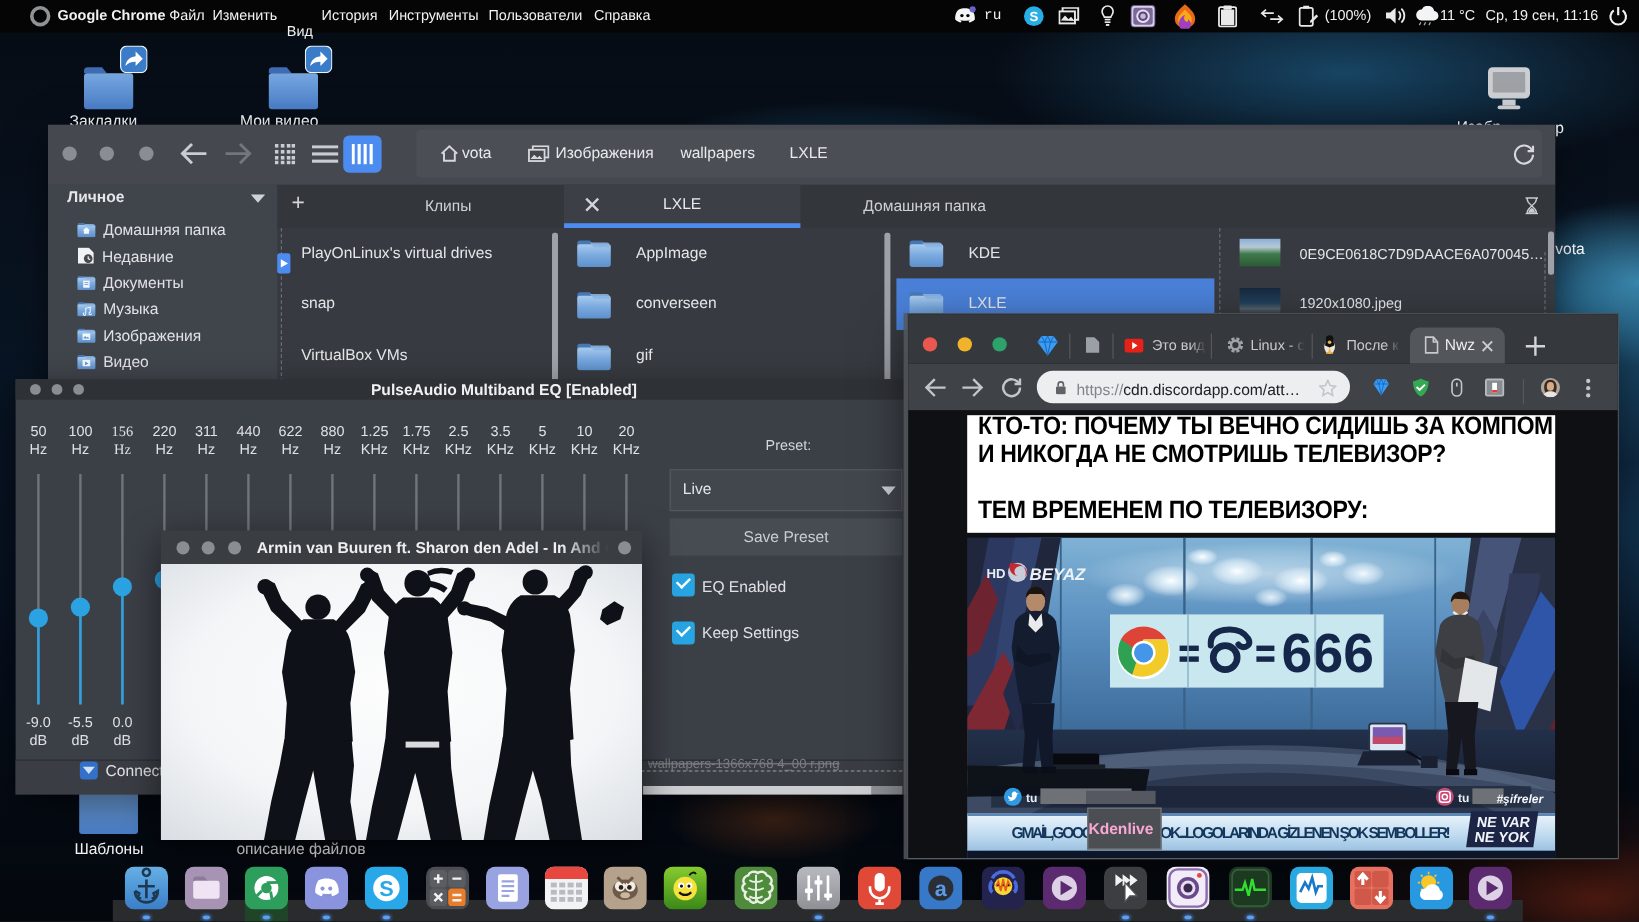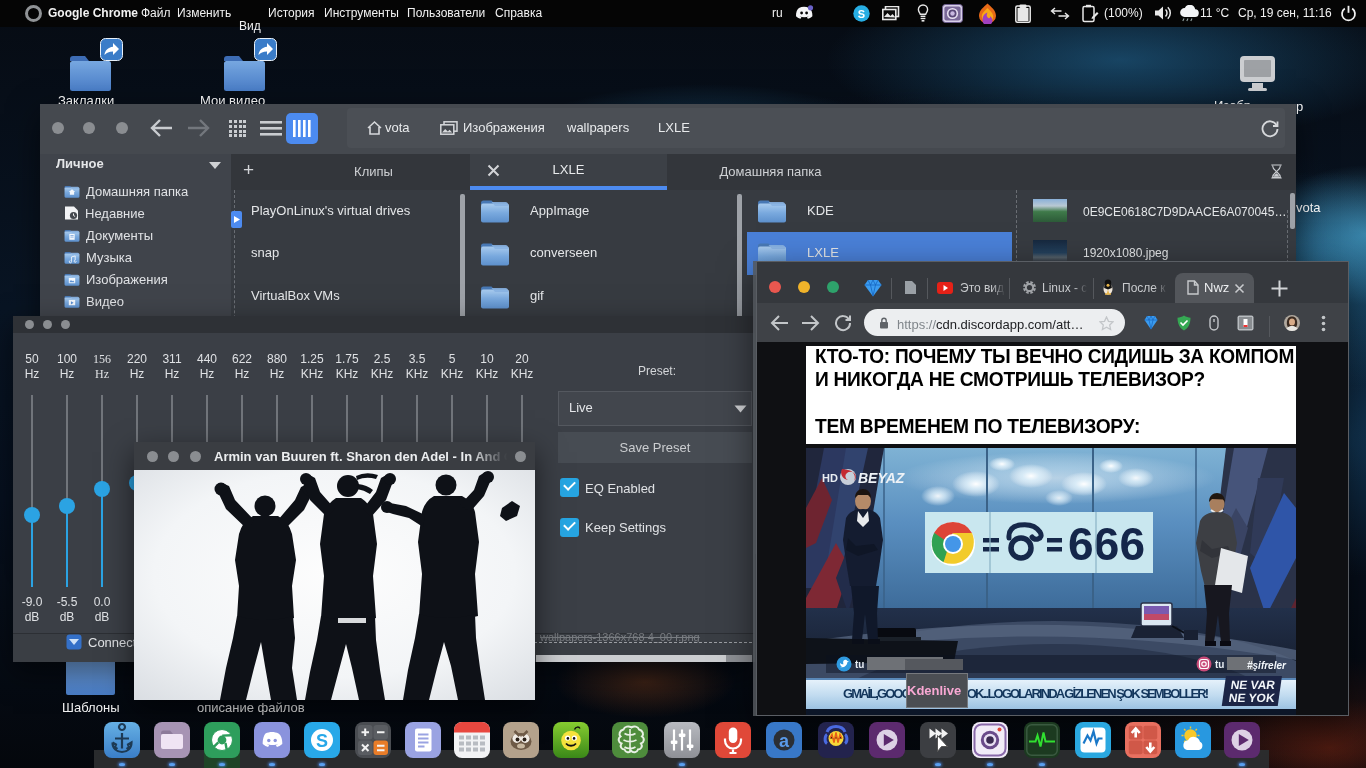--- a/index.html
+++ b/index.html
@@ -64,21 +64,21 @@
   <div class="item" style="left:324px;">Инструменты</div>
   <div class="item" style="left:407px;">Пользователи</div>
   <div class="item" style="left:495px;">Справка</div>
   
   <svg class="abs" style="left:794px;top:5px" width="24" height="18" viewBox="0 0 24 18">
     <path d="M5 3 C8 1.4 12 1.4 15 3 c2.2 1.2 3.6 4.4 3.4 8.2 -1.5 1.4 -3.4 2.3 -4.6 2.5 l-0.8-1.4 c0.7-0.25 1.5-0.6 2-1 -2.8 1.4 -6.8 1.4 -9.6 0 0.5 0.4 1.3 0.75 2 1 l-0.8 1.4 C5.4 13.5 3.5 12.6 2 11.2 1.8 7.4 3.2 4.2 5 3 Z" fill="#f4f5f7"></path>
     <circle cx="7.6" cy="8" r="1.4" fill="#050505"></circle>
       <circle cx="12.6" cy="8" r="1.4" fill="#050505"></circle>
     <circle cx="16.5" cy="2.8" r="2.6" fill="#6a62c8"></circle>
   </svg>
-  <div class="item" style="left:772px;">ru</div>
+  <div class="item" style="left:820px;font-family:Liberation Mono, monospace;">ru</div>
   <svg class="abs" style="left:853px;top:5px" width="17" height="17" viewBox="0 0 17 17">
       <circle cx="8.5" cy="8.5" r="8.2" fill="#27aee4"></circle>
       <text x="8.5" y="12.5" font-size="11" font-weight="bold" fill="#fff" text-anchor="middle" font-family="Liberation Sans">S</text>
     </svg>
   <svg class="abs" style="left:882px;top:6px" width="18" height="15" viewBox="0 0 18 15">
       <rect x="3.5" y="0.5" width="13" height="10" fill="none" stroke="#e8e8e8" stroke-width="1.6"></rect>
       <rect x="0.8" y="3.5" width="13" height="10" fill="#0a0a0a" stroke="#e8e8e8" stroke-width="1.6"></rect>
       <path d="M2 11 l3.5-4 3 3 2-2 3 3.5 Z" fill="#e8e8e8"></path>
     </svg>
   <svg class="abs" style="left:917px;top:4px" width="12" height="19" viewBox="0 0 12 19">
@@ -351,20 +351,21 @@
   <div class="abs rowtxt" style="left:1043px;top:142px;font-size:12px;">1920x1080.jpeg</div>
   <div class="abs" style="left:1250px;top:89px;width:5px;height:36px;background:#9ea2a8;border-radius:2px;"></div>
   <div class="abs" style="left:1247px;top:106px;width:0;height:344px;border-left:1px dashed #6a6e74;"></div>
 </div>
 
 <div id="eq">
   <div class="abs" style="left:0;top:0;width:742px;height:17px;background:#2e3136;"></div>
   <div class="circ" style="left:12px;top:4px;width:9px;height:9px;"></div>
   <div class="circ" style="left:30px;top:4px;width:9px;height:9px;"></div>
   <div class="circ" style="left:48px;top:4px;width:9px;height:9px;"></div>
+  <div class="abs" style="left:240px;top:1px;width:334px;height:16px;color:#f0f1f3;font-size:13px;font-weight:bold;text-align:center;">PulseAudio Multiband EQ [Enabled]</div>
   <div class="abs eqlbl" style="left:2px;top:36px;">50<br>Hz</div>
   <div class="abs" style="left:18px;top:79px;width:2px;height:192px;background:#71757b;"></div>
   <div class="abs" style="left:18px;top:199px;width:2px;height:72px;background:#2ba3e3;"></div>
   <div class="abs" style="left:11px;top:191px;width:16px;height:16px;border-radius:50%;background:#2ba3e3;"></div>
   <div class="abs eqlbl" style="left:37px;top:36px;">100<br>Hz</div>
   <div class="abs" style="left:53px;top:79px;width:2px;height:192px;background:#71757b;"></div>
   <div class="abs" style="left:53px;top:190px;width:2px;height:81px;background:#2ba3e3;"></div>
   <div class="abs" style="left:46px;top:182px;width:16px;height:16px;border-radius:50%;background:#2ba3e3;"></div>
   <div class="abs eqlbl" style="left:72px;top:36px;font-family:Liberation Serif, serif;">156<br>Hz</div>
   <div class="abs" style="left:88px;top:79px;width:2px;height:192px;background:#71757b;"></div>

